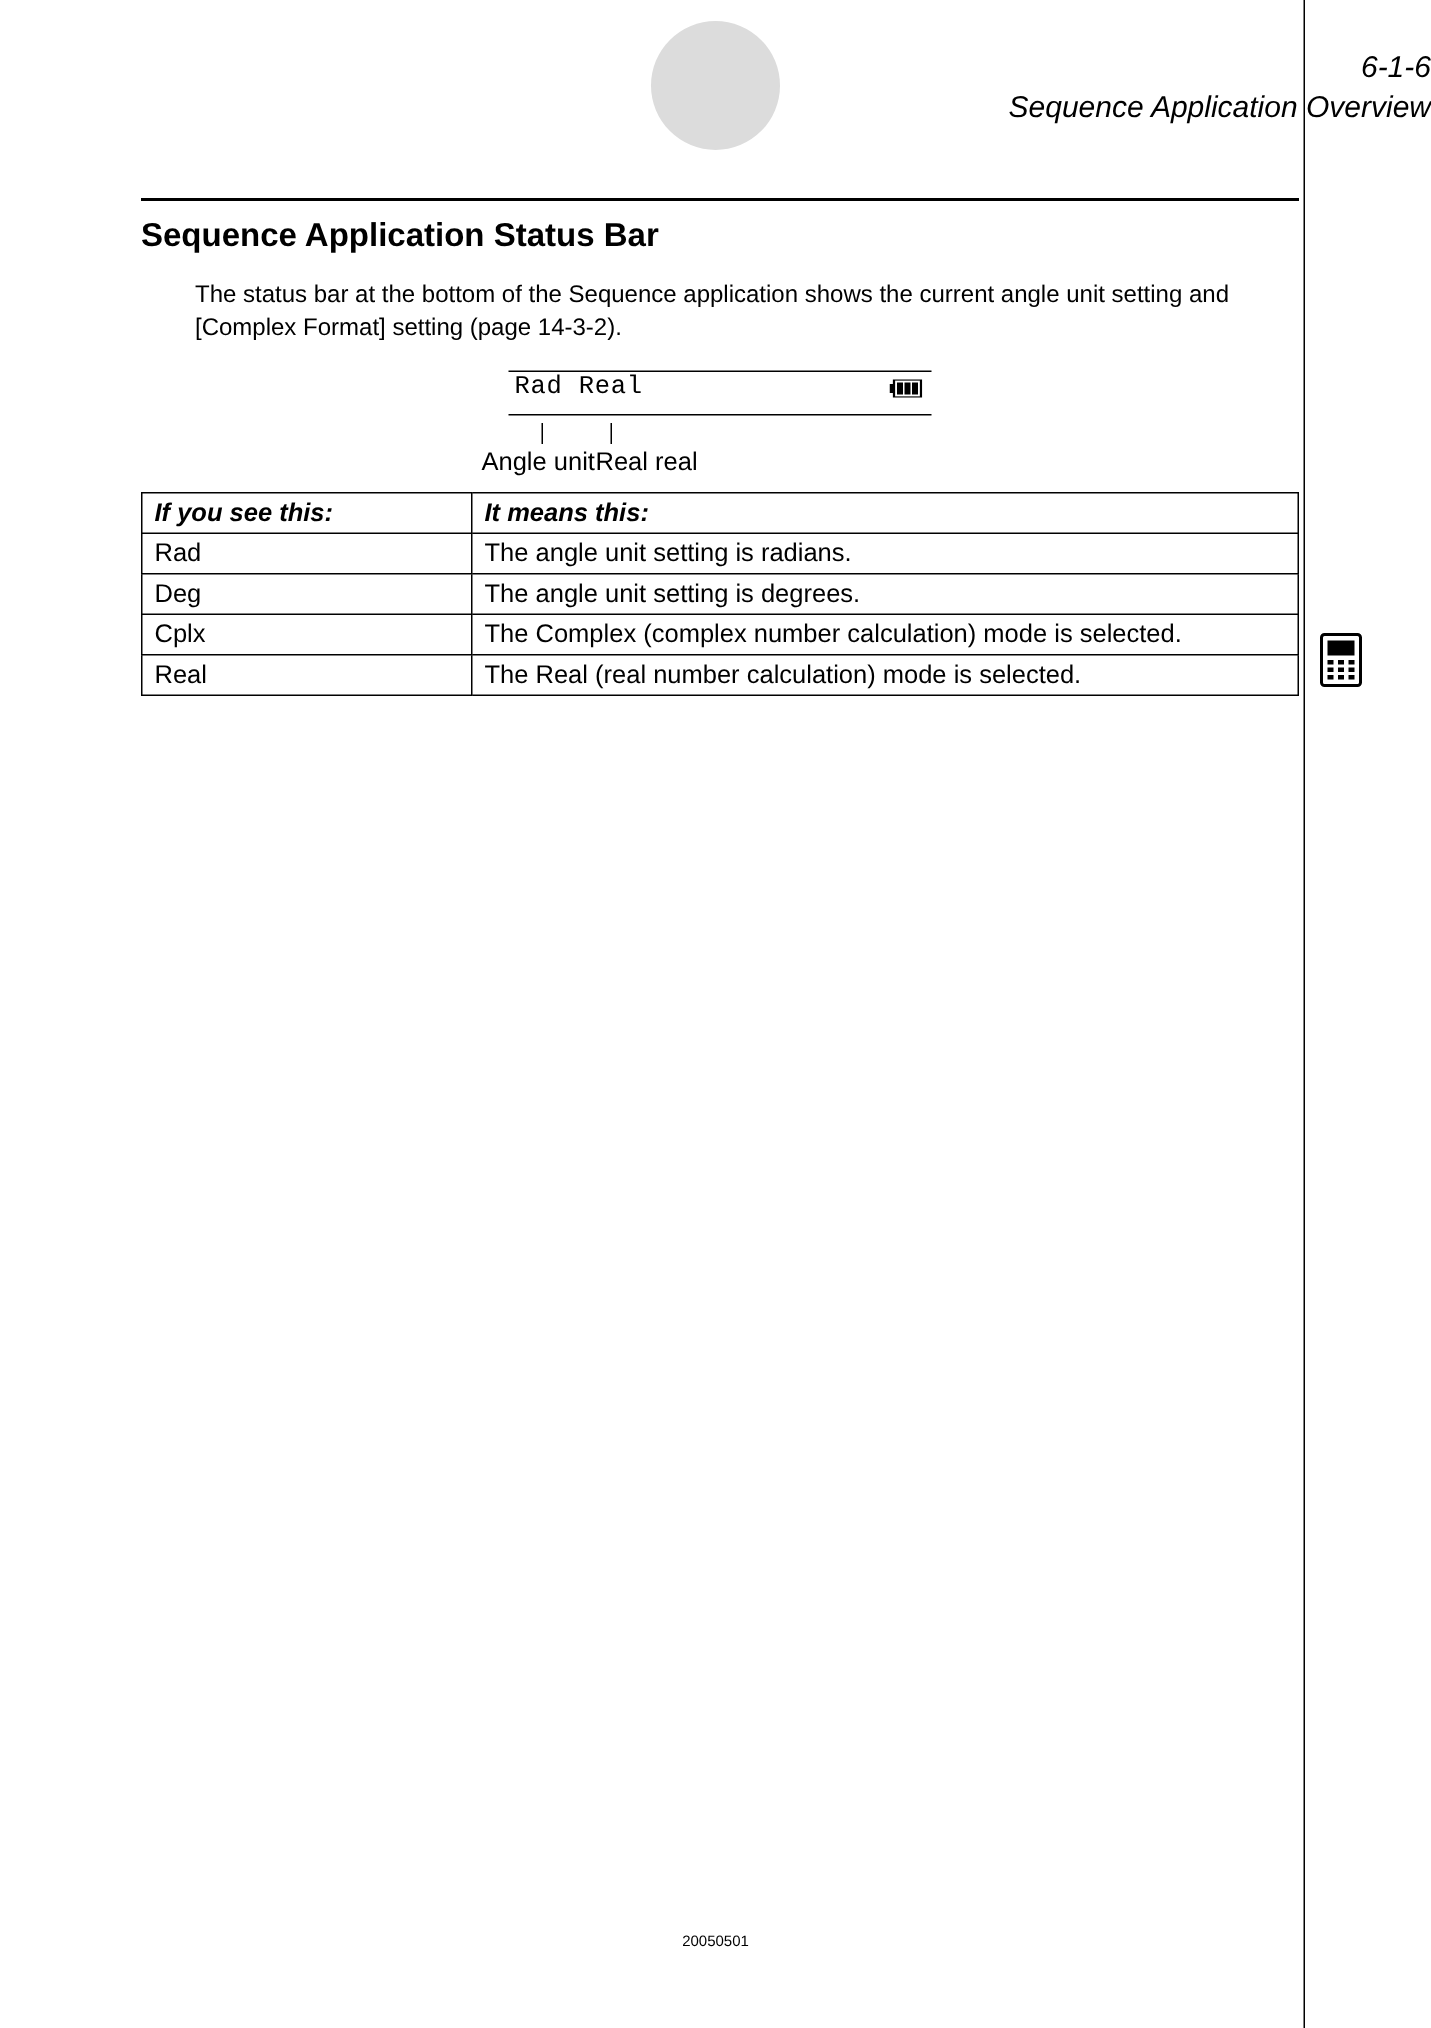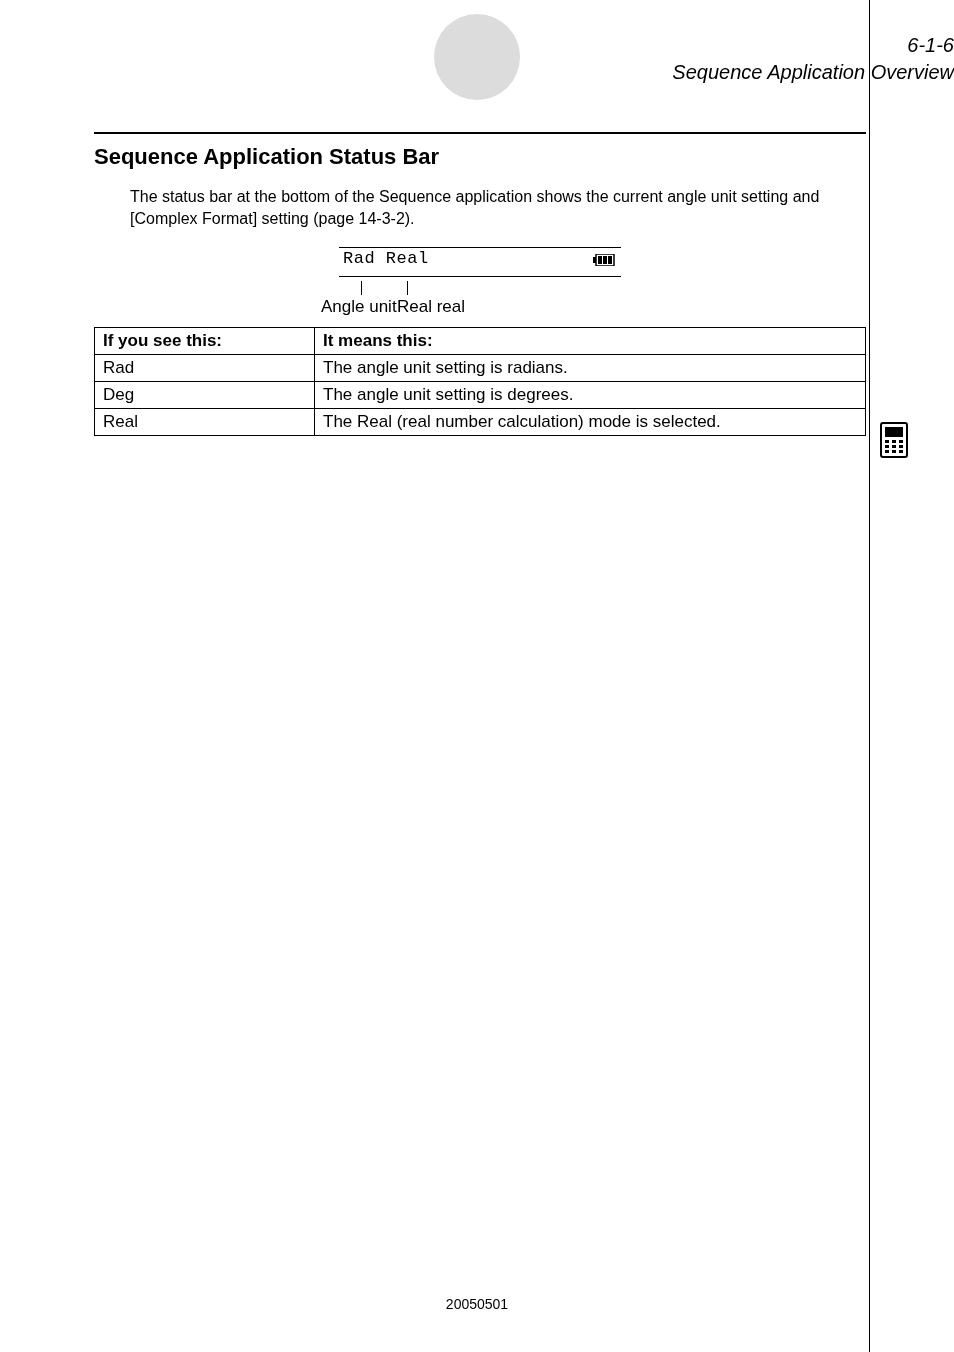--- a/index.html
+++ b/index.html
@@ -128,29 +128,29 @@
     width: 100%;
     font-size: 17px;
   }
   th, td {
     border: 1px solid #000;
     padding: 3px 8px;
     text-align: left;
     vertical-align: top;
     font-weight: normal;
   }
-  th { font-weight: bold; }
+  th { font-weight: bold; font-style: italic; }
   .col-key { width: 220px; }
   .footer-code {
     position: absolute;
-    bottom: 40px;
+    bottom: 52px;
     left: 0;
     width: 100%;
     text-align: center;
-    font-size: 14px;
+    font-size: 10px;
     color: #000;
   }
 </style>
 </head>
 <body>
 
 <div class="page">
 
   <div class="vrule"></div>
 
@@ -212,20 +212,24 @@
       </tr>
       <tr>
         <td>Rad</td>
         <td>The angle unit setting is radians.</td>
       </tr>
       <tr>
         <td>Deg</td>
         <td>The angle unit setting is degrees.</td>
       </tr>
       <tr>
+        <td>Cplx</td>
+        <td>The Complex (complex number calculation) mode is selected.</td>
+      </tr>
+      <tr>
         <td>Real</td>
         <td>The Real (real number calculation) mode is selected.</td>
       </tr>
     </tbody>
       </table>
   </div>
 
   <div class="footer-code">20050501</div>
 </div>
 

